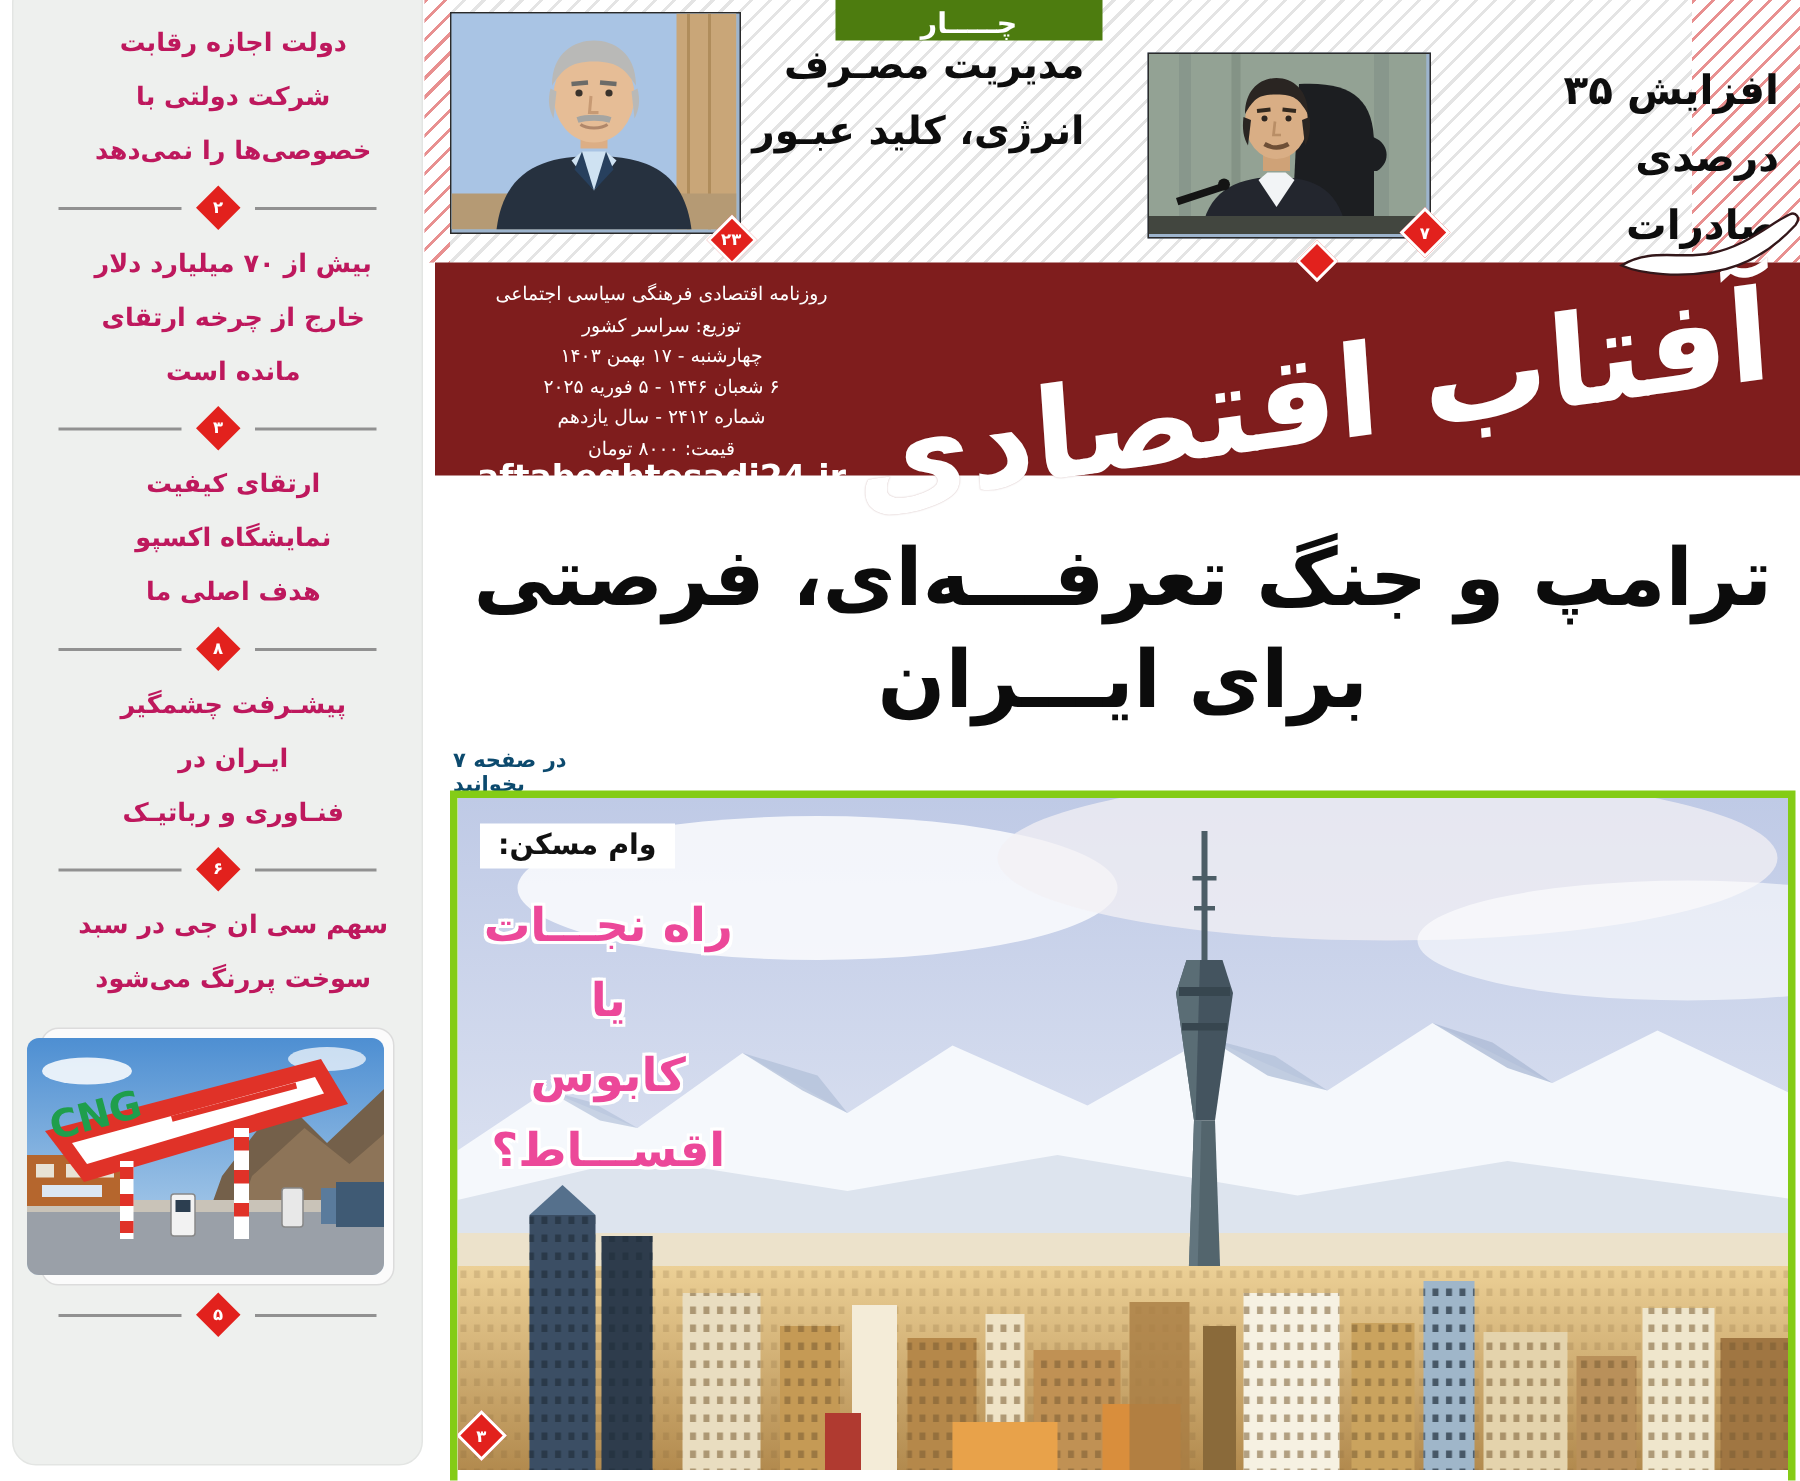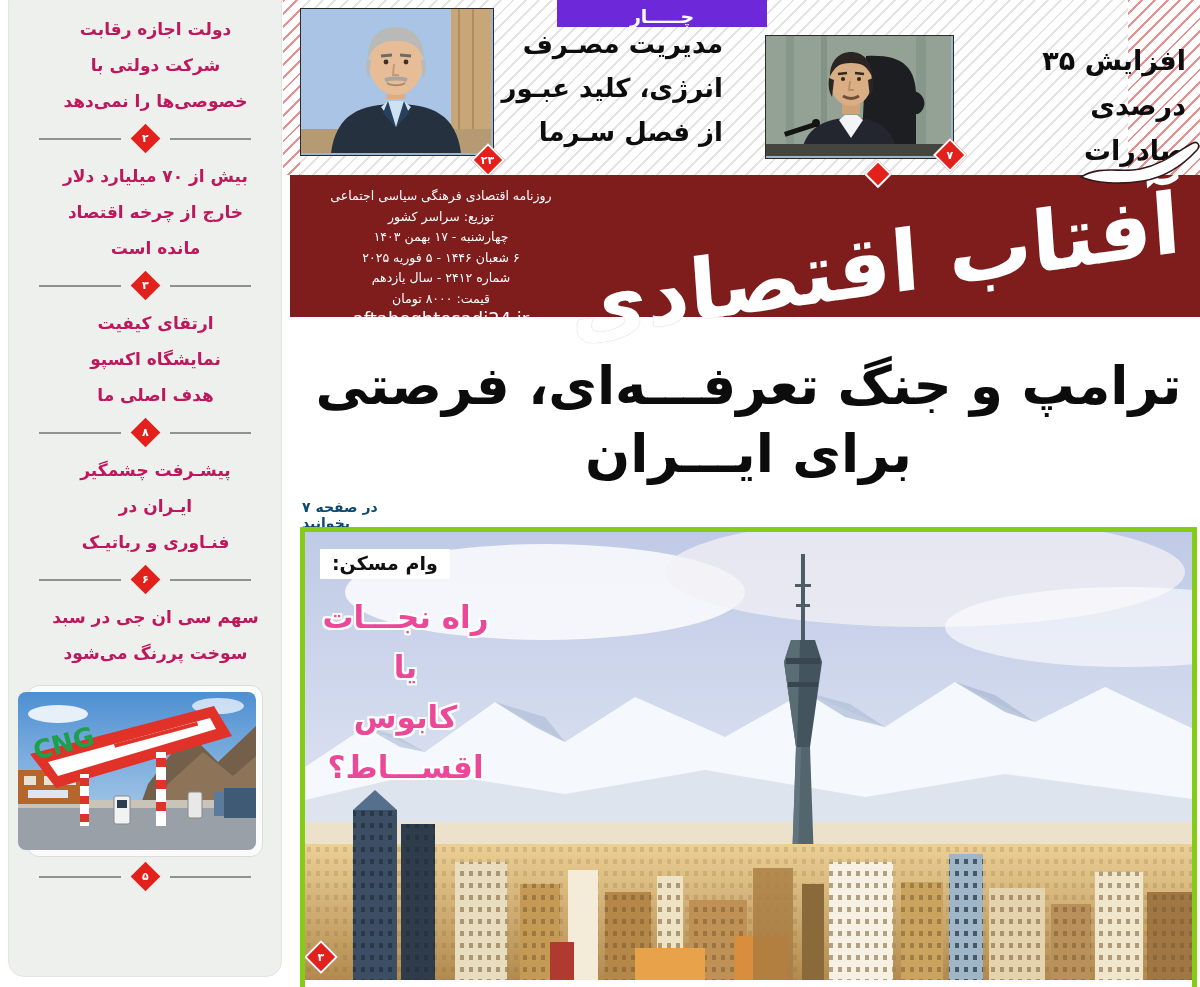--- a/index.html
+++ b/index.html
@@ -43,30 +43,30 @@
   
   .top-photo{position:absolute;border:1px solid #2a2a2a;background:#9db4cd;}
   .corner-diamond{
     position:absolute;width:24px;height:24px;background:#e2211d;transform:rotate(45deg);
     display:flex;align-items:center;justify-content:center;border:2px solid #fff;box-sizing:border-box;
   }
   .corner-diamond span{transform:rotate(-45deg);color:#fff;font-size:11px;font-weight:bold;line-height:1;}
   .top-headline{position:absolute;direction:rtl;text-align:right;color:#0d0d0d;
     font-weight:bold;font-size:26px;line-height:44px;}
   .corner-badge{
-    position:absolute;left:557px;top:0;width:210px;height:27px;background:#6d28d9;
+    position:absolute;left:557px;top:0;width:178px;height:27px;background:#4d7c0f;
     color:#ffffff;font-weight:bold;font-size:19px;display:flex;align-items:flex-end;
     justify-content:center;direction:rtl;overflow:hidden;
   }
   
   .masthead{position:absolute;left:290px;top:175px;width:910px;height:142px;background:#7f1d1d;}
   .mh-info{position:absolute;right:620px;left:12px;top:12px;direction:rtl;text-align:center;
     color:#ffffff;font-size:12.5px;line-height:17.5px;}
   .mh-info div{margin-bottom:3px;white-space:nowrap;}
-  .mh-site{font-family:"DejaVu Sans",sans-serif;font-weight:normal;font-size:18px;direction:ltr;margin-top:2px;}
+  .mh-site{font-family:"DejaVu Sans",sans-serif;font-weight:bold;font-size:22px;direction:ltr;margin-top:2px;}
   .mh-logo{
     position:absolute;right:18px;top:-30px;width:600px;height:190px;
     display:flex;align-items:center;justify-content:flex-end;
     pointer-events:none;
   }
   .mh-logo .logo-text{
     color:#ffffff;font-weight:bold;font-size:84px;line-height:1;direction:rtl;white-space:nowrap;
     transform:rotate(-8deg) skewX(-4deg);transform-origin:80% 60%;
     text-shadow:0 0 1px rgba(90,0,0,.35);
   }
@@ -112,21 +112,21 @@
   <div class="sb-divider">
     <div class="line"></div>
     <div class="diamond">
         <span>۲</span>
       </div>
     <div class="line"></div>
   </div>
 
   <div class="sb-item">
     <div>بیش از ۷۰ میلیارد دلار</div>
-    <div>خارج از چرخه اقتصاد</div>
+    <div>خارج از چرخه ارتقای</div>
     <div>مانده است</div>
   </div>
   <div class="sb-divider">
     <div class="line"></div>
     <div class="diamond">
         <span>۳</span>
       </div>
     <div class="line"></div>
   </div>
 
@@ -246,21 +246,20 @@
     <path d="M86,74 C90,77 100,77 104,74" fill="none" stroke="#b0876a" stroke-width="2"></path>
     <path d="M84,71 C90,69 100,69 106,71" fill="none" stroke="#a5a5a2" stroke-width="4"></path>
   </svg>
 </div>
 <div class="corner-diamond" style="left:476px;top:148px;">
   <span>۲۳</span>
 </div>
 <div class="top-headline" style="left:497px;top:22px;width:226px;">
   <div>مدیریت مصـرف</div>
   <div>انرژی، کلید عبـور</div>
-  <div>از فصل سـرما</div>
 </div>
 
 <div class="top-photo" style="left:765px;top:35px;width:187px;height:122px;">
   <svg width="185" height="120" viewBox="0 0 185 120">
     <rect width="185" height="120" fill="#93a294"></rect>
     <rect x="20" width="8" height="120" fill="#86958a" opacity=".8"></rect>
     <rect x="55" width="6" height="120" fill="#7e8d80" opacity=".7"></rect>
     <rect x="150" width="10" height="120" fill="#86958a" opacity=".8"></rect>
 
     <path d="M100,20 C135,18 150,30 150,60 L150,120 L95,120 Z" fill="#1c1e21"></path>

